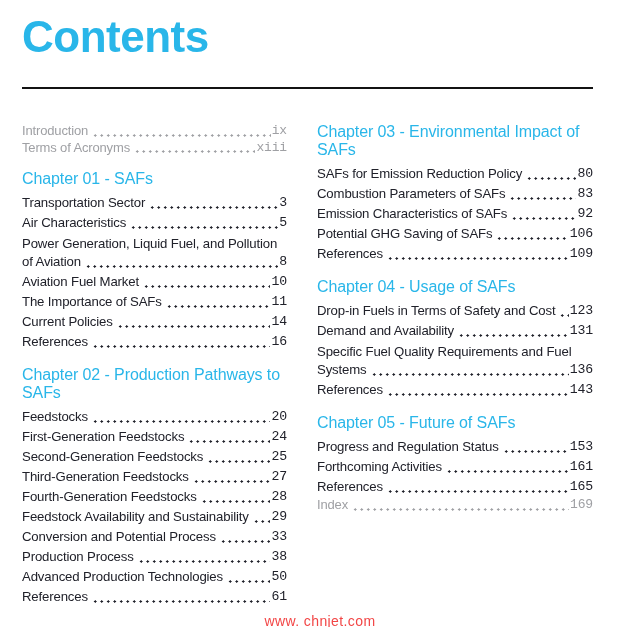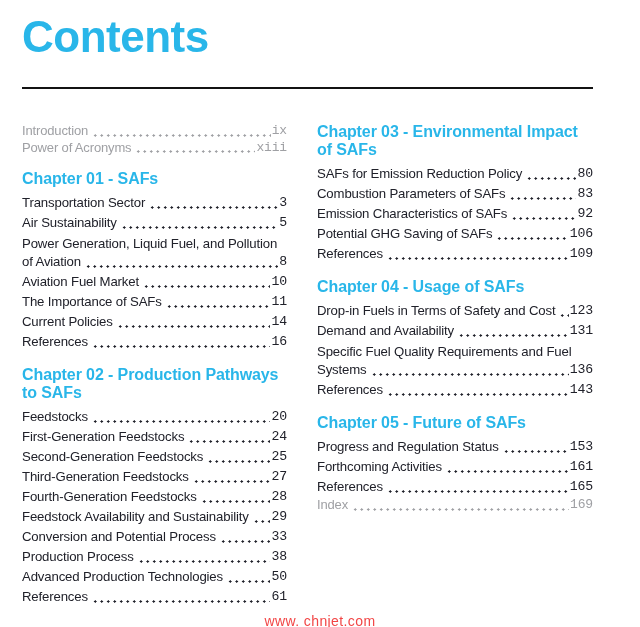--- a/index.html
+++ b/index.html
@@ -40,21 +40,21 @@
     margin-top: 34px;
     width: 571px;
   }
   .col { font-size: 13.2px; letter-spacing: -0.15px; }
   .col-left  { width: 265px; }
   .col-right { width: 276px; margin-left: 30px; }
 
   .chapter-title {
     font-size: 16px;
     line-height: 18px;
-    font-weight: 700;
+    font-weight: 400;
     color: var(--accent);
     margin: 14px 0 5px 0;
     letter-spacing: -0.1px;
   }
   .col > .toc-section:first-child .chapter-title { margin-top: 0; }
 
   .toc-entry { color: var(--body-text); }
   .toc-entry.muted { color: var(--muted-text); }
 
   .toc-row {
@@ -106,37 +106,37 @@
     <div class="col col-left">
         <div class="toc-entry muted">
           <div class="toc-row">
             <span class="toc-label">Introduction</span>
             <span class="dots"></span>
             <span class="pg">ix</span>
           </div>
         </div>
         <div class="toc-entry muted">
           <div class="toc-row">
-            <span class="toc-label">Power of Acronyms</span>
+            <span class="toc-label">Terms of Acronyms</span>
             <span class="dots"></span>
             <span class="pg">xiii</span>
           </div>
         </div>
         <div class="toc-section">
           <h2 class="chapter-title">Chapter 01 - SAFs</h2>
           <div class="toc-entry">
             <div class="toc-row">
               <span class="toc-label">Transportation Sector</span>
               <span class="dots"></span>
               <span class="pg">3</span>
             </div>
           </div>
           <div class="toc-entry">
             <div class="toc-row">
-              <span class="toc-label">Air Sustainability</span>
+              <span class="toc-label">Air Characteristics</span>
               <span class="dots"></span>
               <span class="pg">5</span>
             </div>
           </div>
           <div class="toc-entry">
             <div class="toc-line1">Power Generation, Liquid Fuel, and Pollution</div>
             <div class="toc-row">
               <span class="toc-label">of Aviation</span>
               <span class="dots"></span>
               <span class="pg">8</span>

